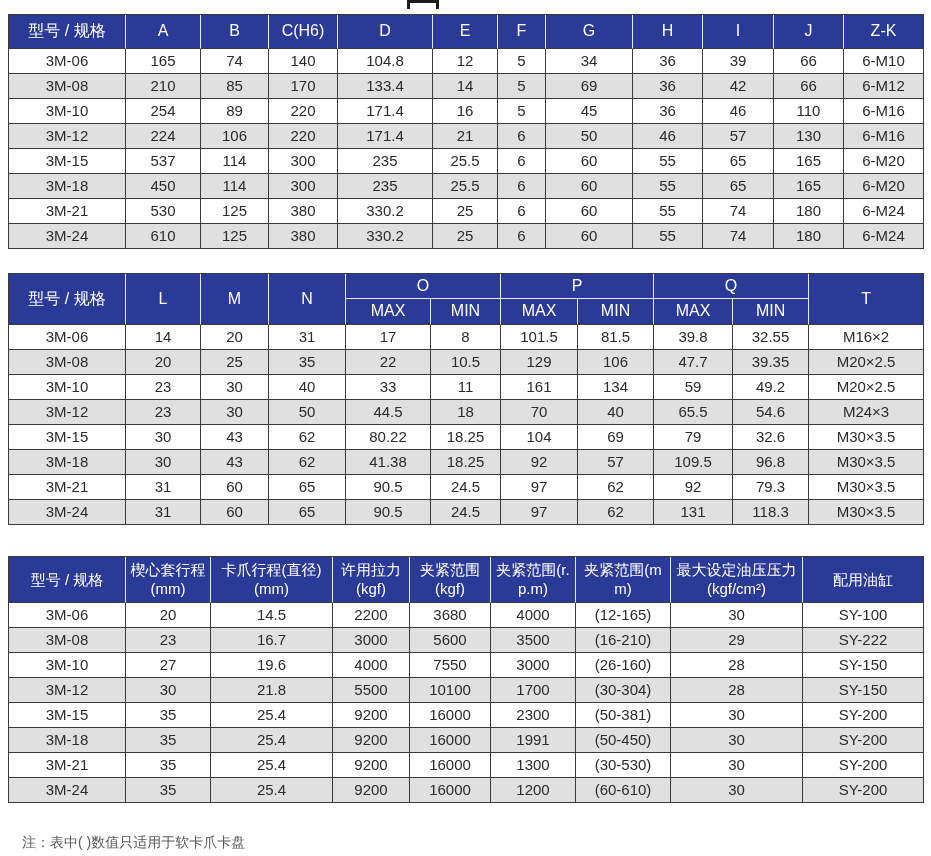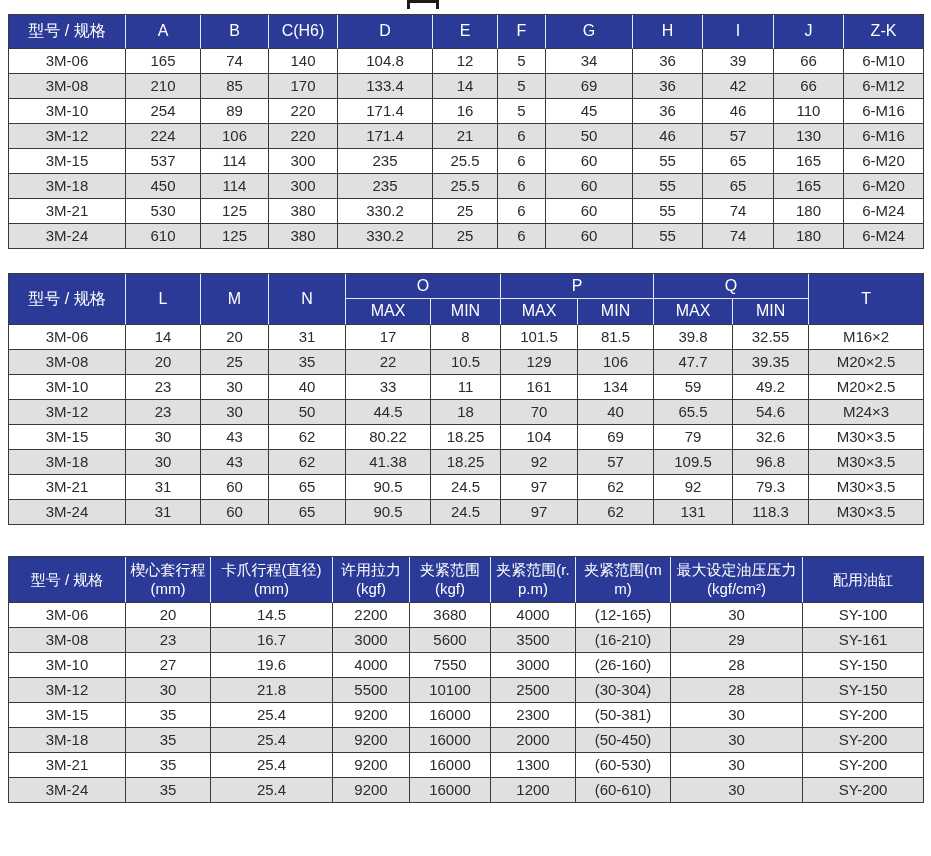--- a/index.html
+++ b/index.html
@@ -385,40 +385,40 @@
         </tr>
         <tr class="alt">
           <td>3M-08</td>
           <td>23</td>
           <td>16.7</td>
           <td>3000</td>
           <td>5600</td>
           <td>3500</td>
           <td>(16-210)</td>
           <td>29</td>
-          <td>SY-161</td>
+          <td>SY-222</td>
         </tr>
         <tr>
           <td>3M-10</td>
           <td>27</td>
           <td>19.6</td>
           <td>4000</td>
           <td>7550</td>
           <td>3000</td>
           <td>(26-160)</td>
           <td>28</td>
           <td>SY-150</td>
         </tr>
         <tr class="alt">
           <td>3M-12</td>
           <td>30</td>
           <td>21.8</td>
           <td>5500</td>
           <td>10100</td>
-          <td>2500</td>
+          <td>1700</td>
           <td>(30-304)</td>
           <td>28</td>
           <td>SY-150</td>
         </tr>
         <tr>
           <td>3M-15</td>
           <td>35</td>
           <td>25.4</td>
           <td>9200</td>
           <td>16000</td>
@@ -426,43 +426,44 @@
           <td>(50-381)</td>
           <td>30</td>
           <td>SY-200</td>
         </tr>
         <tr class="alt">
           <td>3M-18</td>
           <td>35</td>
           <td>25.4</td>
           <td>9200</td>
           <td>16000</td>
-          <td>2000</td>
+          <td>1991</td>
           <td>(50-450)</td>
           <td>30</td>
           <td>SY-200</td>
         </tr>
         <tr>
           <td>3M-21</td>
           <td>35</td>
           <td>25.4</td>
           <td>9200</td>
           <td>16000</td>
           <td>1300</td>
-          <td>(60-530)</td>
+          <td>(30-530)</td>
           <td>30</td>
           <td>SY-200</td>
         </tr>
         <tr class="alt">
           <td>3M-24</td>
           <td>35</td>
           <td>25.4</td>
           <td>9200</td>
           <td>16000</td>
           <td>1200</td>
           <td>(60-610)</td>
           <td>30</td>
           <td>SY-200</td>
         </tr>
       </tbody>
     </table>
 
+  <p class="note">注：表中( )数值只适用于软卡爪卡盘</p>
 </div>
 
 </body></html>

